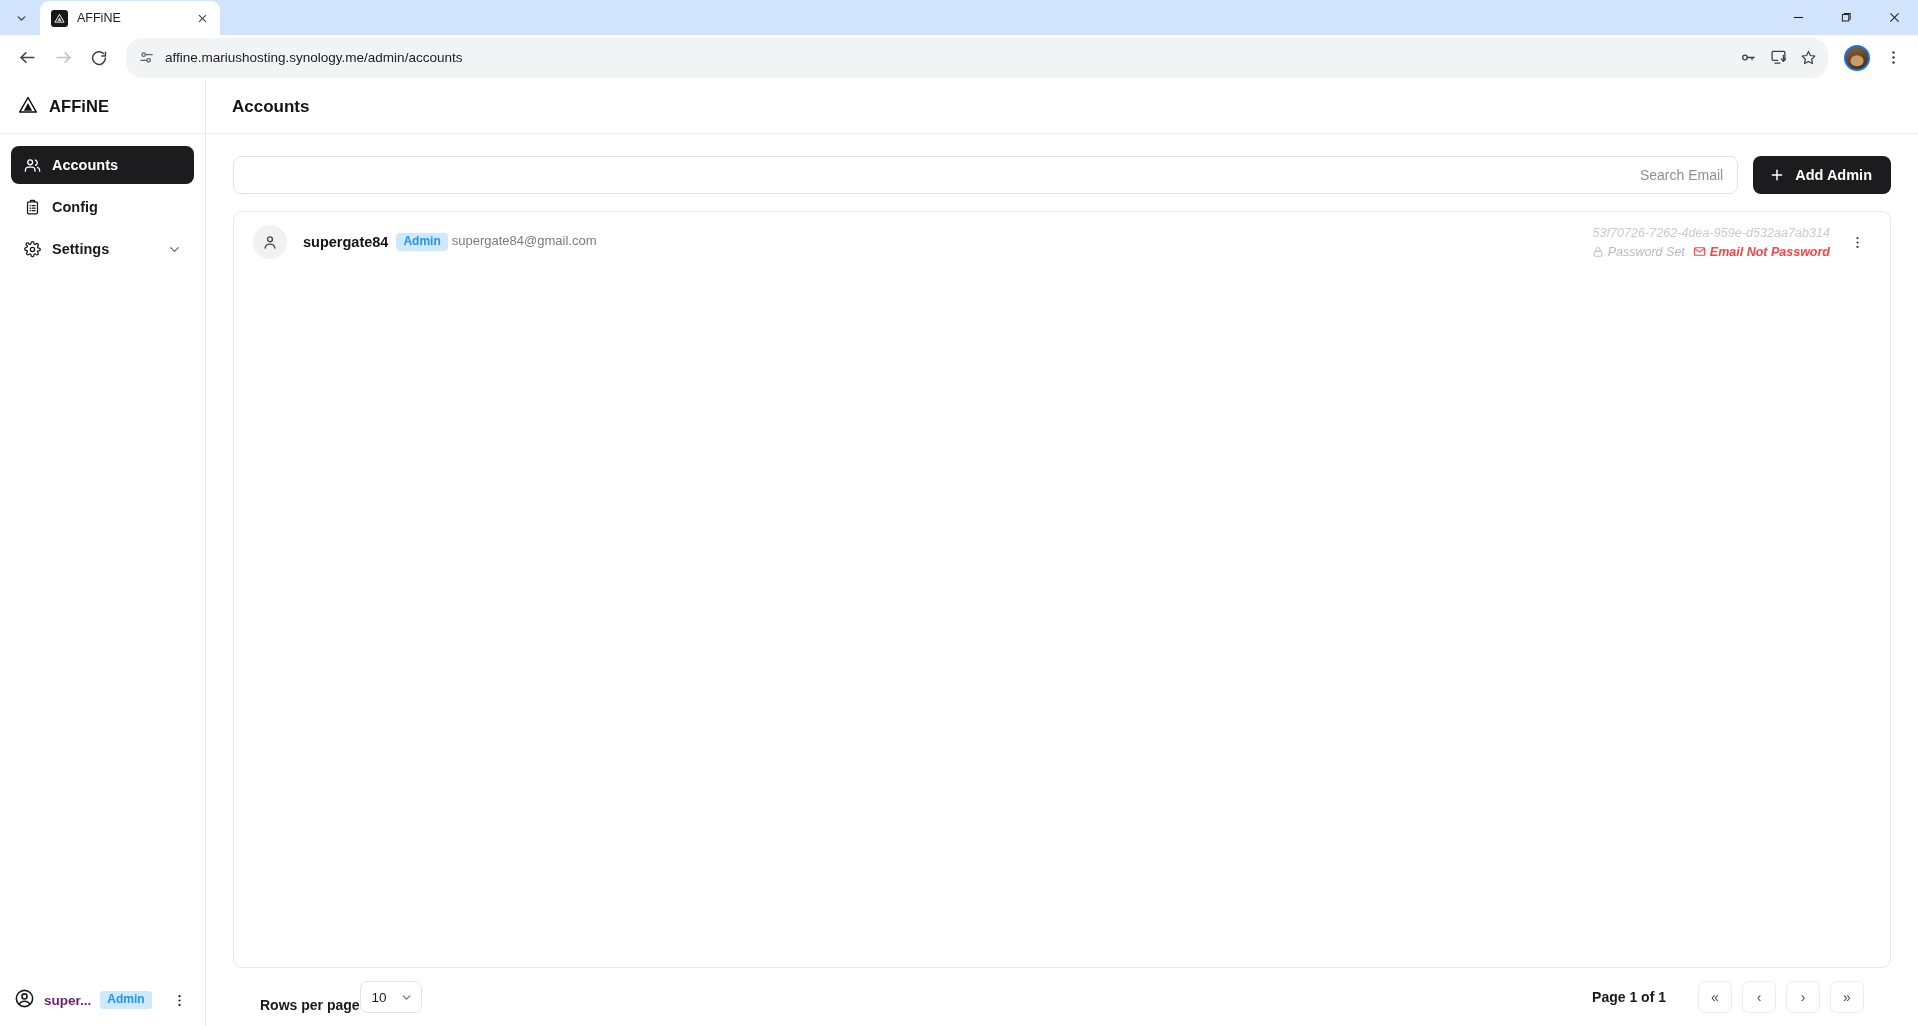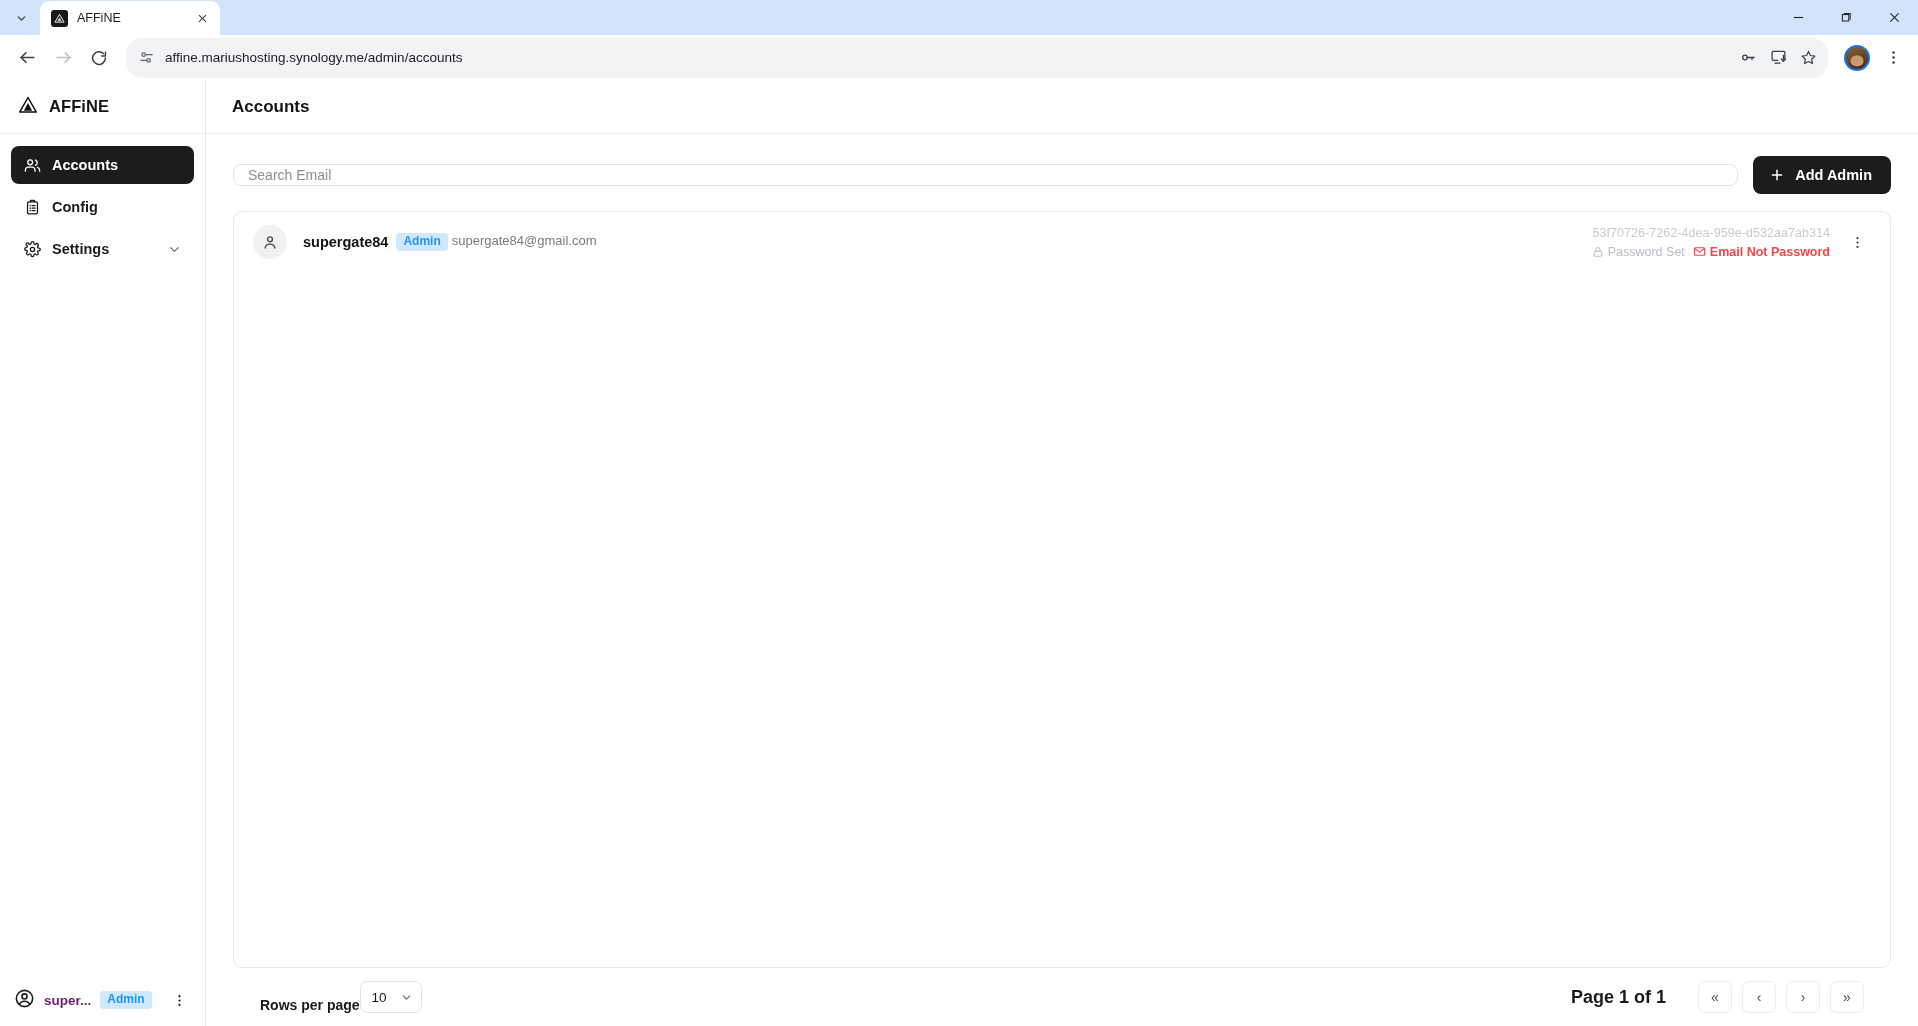--- a/index.html
+++ b/index.html
@@ -239,30 +239,31 @@
   .main-body {
     flex: 1 1 auto;
     padding: 22px 27px 0 27px;
     display: flex;
     flex-direction: column;
     min-height: 0;
   }
   .search-row { display: flex; align-items: center; gap: 15px; }
   .search-input {
     flex: 1 1 auto;
-    height: 22px;
+    height: 38px;
     border: 1px solid #e3e3e6;
     border-radius: 8px;
     padding: 0 14px;
     font-size: 14px;
     font-family: "Liberation Sans", sans-serif;
     color: #1a1a1a;
     background: #fff;
     outline: none;
     min-width: 0;
+    text-align: right;
   }
   .search-input::placeholder { color: #8f8f94; }
   .btn-add {
     height: 38px;
     flex: 0 0 auto;
     background: #1c1c1e;
     color: #ffffff;
     border: none;
     border-radius: 8px;
     padding: 0 19px 0 16px;
@@ -301,21 +302,21 @@
   .user-name-line { display: flex; align-items: center; gap: 8px; }
   .user-name { font-size: 14.5px; font-weight: 700; color: #131313; }
   .user-email { font-size: 13px; color: #7a7a80; }
 
   .row-right {
     margin-left: auto;
     display: flex;
     align-items: center;
     gap: 14px;
   }
-  .row-right-texts { display: flex; flex-direction: column; align-items: flex-end; gap: 5px; }
+  .row-right-texts { display: flex; flex-direction: column; align-items: flex-end; gap: 5px; font-style: italic; }
   .uuid { font-size: 12.5px; color: #c9c9cf; letter-spacing: .05px; }
   .status-line { display: flex; align-items: center; gap: 8px; }
   .status-chip { display: flex; align-items: center; gap: 4px; font-size: 12.5px; }
   .status-chip.muted { color: #b9b9c0; }
   .status-chip.danger { color: #f0474a; font-weight: 700; }
   .row-kebab {
     width: 26px; height: 26px;
     display: flex; align-items: center; justify-content: center;
     border-radius: 5px;
   }
@@ -335,21 +336,21 @@
     border-radius: 7px;
     display: flex;
     align-items: center;
     justify-content: space-between;
     padding: 0 8px 0 11px;
     font-size: 13.5px;
     color: #1a1a1a;
     background: #fff;
   }
   .pager { margin-left: auto; display: flex; align-items: center; gap: 16px; }
-  .page-info { font-size: 18px; font-weight: 700; color: #1a1a1a; margin-right: 16px; }
+  .page-info { font-size: 14px; font-weight: 700; color: #1a1a1a; margin-right: 16px; }
   .pg-btn {
     width: 34px; height: 32px;
     border: 1px solid #ececee;
     border-radius: 7px;
     background: #fff;
     display: flex; align-items: center; justify-content: center;
     font-size: 14px;
     color: #4a4a52;
     font-family: "Liberation Sans", sans-serif;
   }

